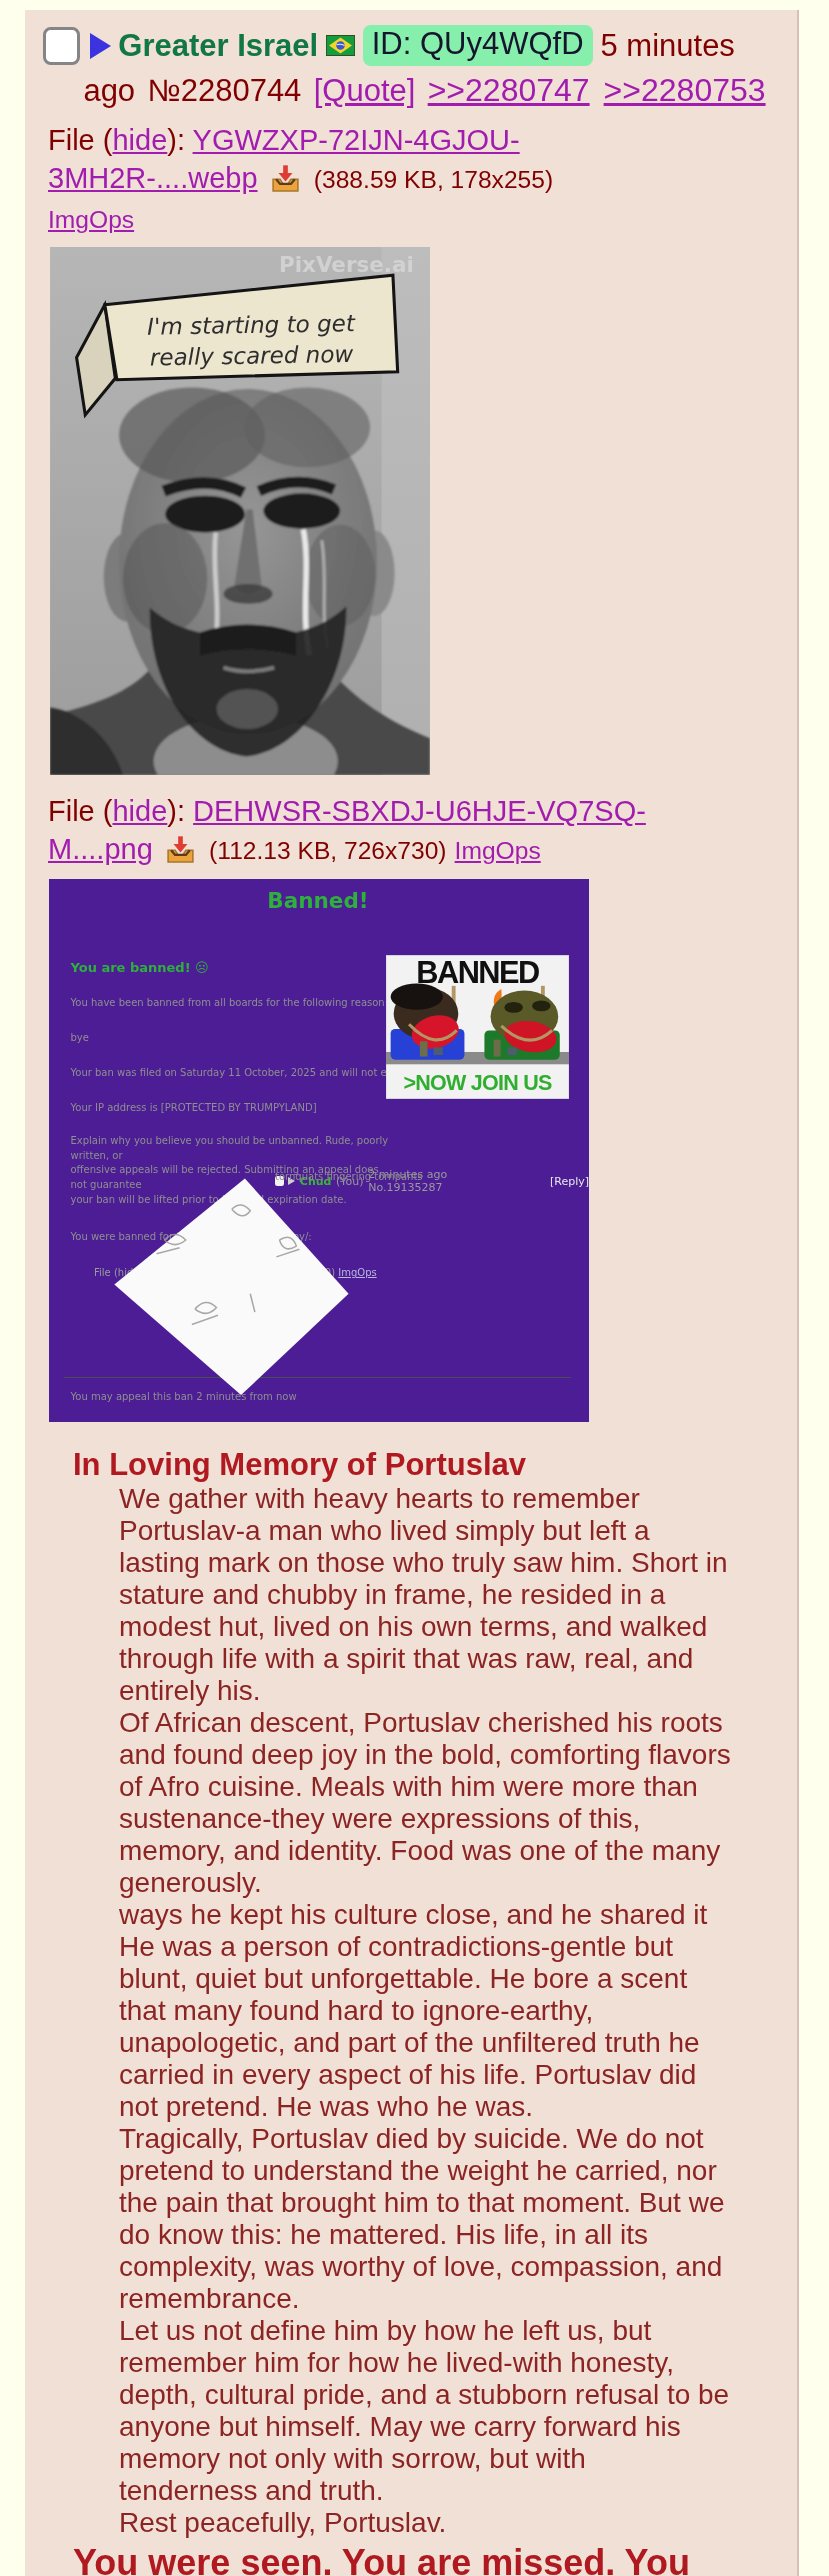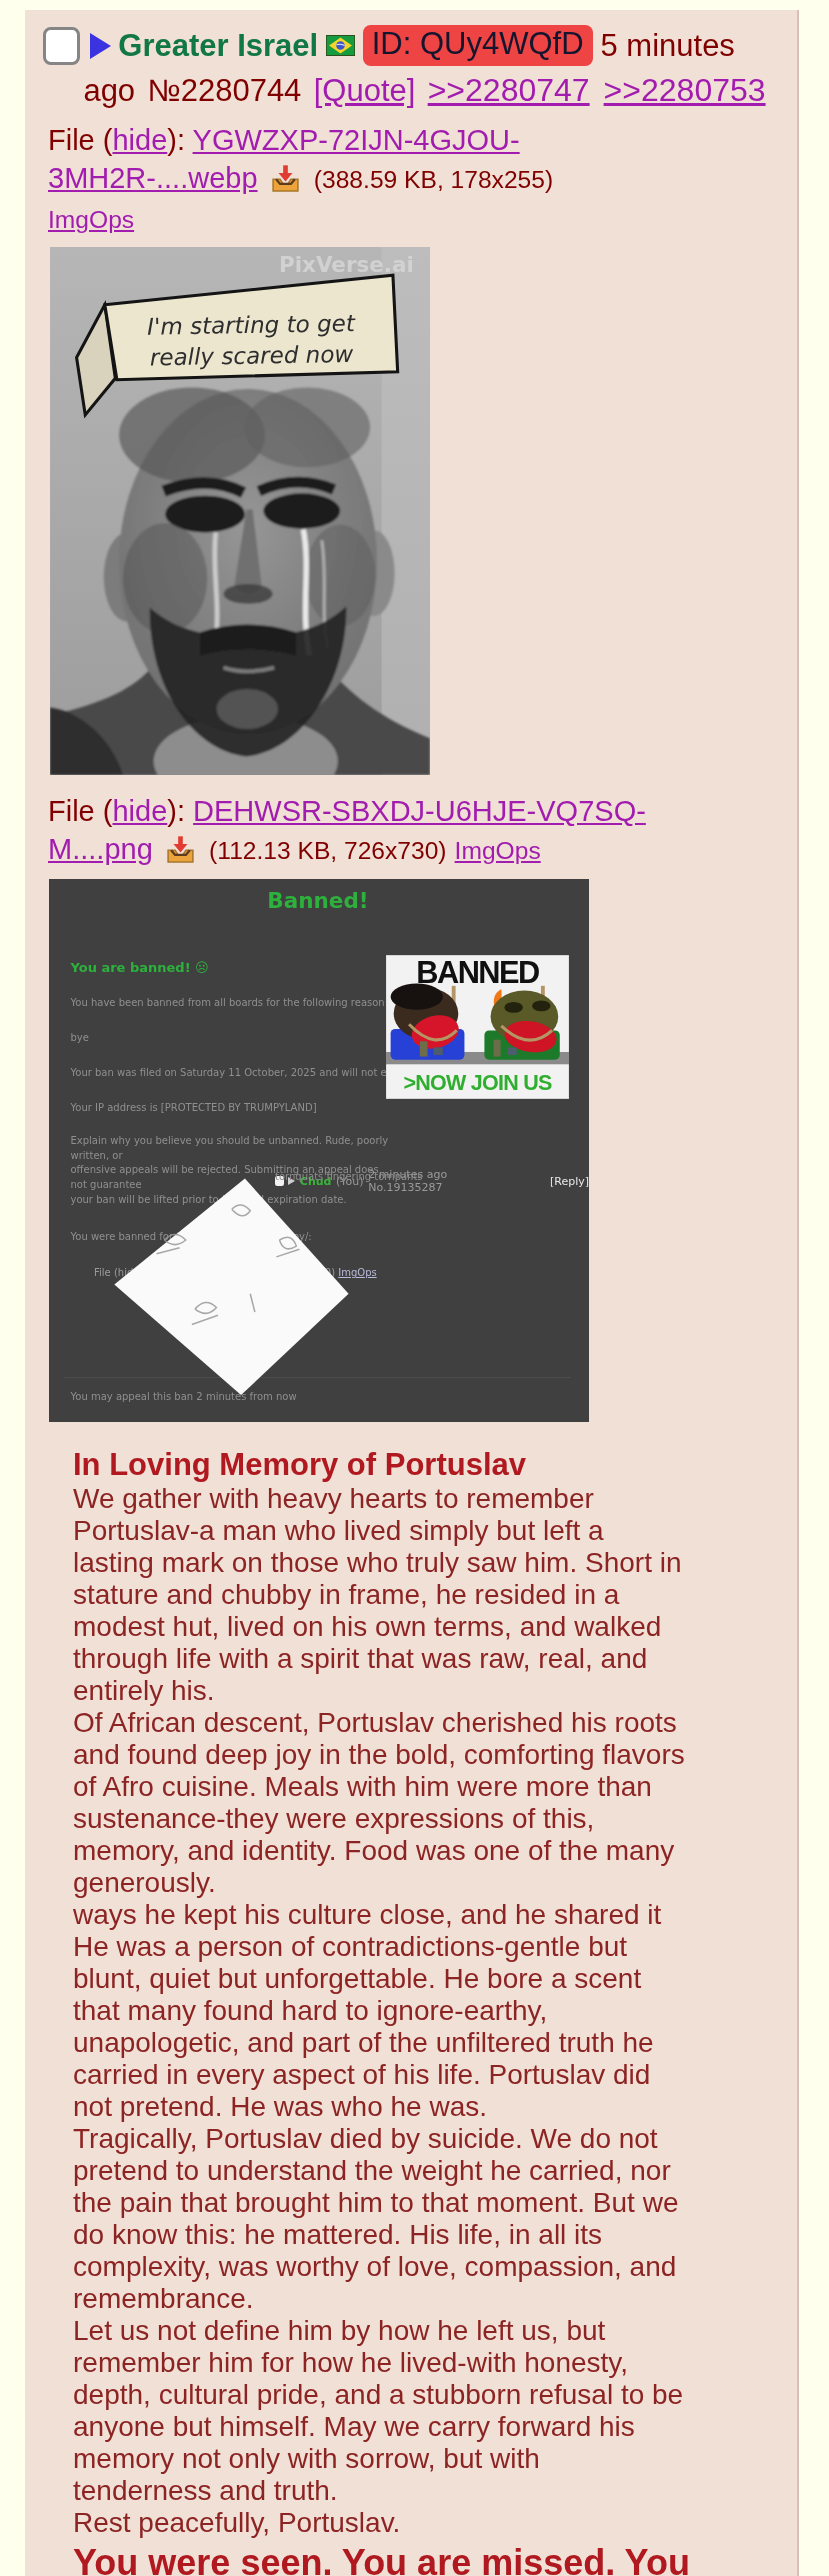--- a/index.html
+++ b/index.html
@@ -7,37 +7,37 @@
   .panel{position:absolute;left:25px;top:10px;width:774px;height:2566px;
     background:#F0E0D6;border-right:2.3px solid #D9BFB7;box-sizing:border-box;}
   
   .hdr{padding:15.4px 0 0 18.4px;}
   .hdr-line1{display:flex;align-items:center;gap:7.7px;}
   .chk{width:31px;height:32px;background:#fff;border:3.1px solid #858585;border-radius:7.7px;}
   .tri{width:0;height:0;border-left:21.5px solid #3c33e0;border-top:13px solid transparent;
     border-bottom:13px solid transparent;margin-left:1.5px;}
   .pname{color:#117743;font-weight:bold;font-size:31px;}
   .flag{width:29px;height:21px;display:block;}
-  .idbadge{background:#ef4444;border-radius:7.7px;padding:0.8px 9.2px 3.8px 9.2px;
+  .idbadge{background:#86efac;border-radius:7.7px;padding:0.8px 9.2px 3.8px 9.2px;
     font-size:31px;color:#15152e;}
   .maroon{color:#800000;font-size:31px;}
   .hdr-line2{margin:6.1px 0 0 40px;font-size:31px;color:#800000;display:flex;
     align-items:baseline;gap:12.3px;}
   a,.lnk{color:#a21caf;text-decoration:underline;cursor:pointer;}
   .backs{display:flex;gap:14px;font-size:32px;}
   
   .fileblock{margin:12.3px 0 0 23px;font-size:29px;color:#800000;line-height:38px;}
   .fileblock .fname{font-size:29px;}
   .fmeta{font-size:24.6px;color:#800000;}
   .imgops{font-size:24.6px;}
   .dlicon{display:inline-block;vertical-align:-6.1px;margin:0 4.6px;}
   
   .thumb1{display:block;margin:7.7px 0 0 24.6px;width:380px;height:528px;cursor:pointer;}
   .banimg{position:relative;margin:9.2px 0 0 24px;width:540px;height:543px;
-    background:#404040;overflow:hidden;cursor:pointer;color:#909090;
+    background:#4c1d95;overflow:hidden;cursor:pointer;color:#909090;
     font-family:"DejaVu Sans",sans-serif;}
   .banimg .blurwrap{position:absolute;inset:0;filter:blur(0.5px);}
   .ban-title{position:absolute;left:0;width:538px;top:9.2px;text-align:center;
     font-size:21.5px;font-weight:bold;color:#2db03c;}
   .ban-sub{position:absolute;left:21.5px;top:81px;font-size:13px;font-weight:bold;color:#2db03c;}
   .ban-p{position:absolute;left:21.5px;font-size:10px;color:#8f8f8f;}
   .ban-appeal{position:absolute;left:21.5px;top:255px;width:323px;font-size:10px;
     color:#8f8f8f;line-height:14.6px;}
   .ban-glnk{color:#b8b8d8;text-decoration:underline;}
   .meme{position:absolute;left:337px;top:76px;width:183px;height:144px;}
@@ -49,21 +49,21 @@
     border-bottom:4.6px solid transparent;}
   .chud{color:#38b438;font-weight:bold;}
   .replybtn{color:#e8e8e8;font-weight:normal;padding-left:42px;}
   .reply-body{position:absolute;left:226px;top:292px;font-size:10px;color:#8f8f8f;}
   .ban-div{position:absolute;left:15.4px;top:498px;width:507px;border-top:0.8px solid #4d4d4d;}
   .ban-foot{position:absolute;left:21.5px;top:512px;font-size:10px;color:#8f8f8f;}
   .diamond{position:absolute;left:0;top:0;width:540px;height:543px;pointer-events:none;}
   
   .memorial{margin:24.6px 0 0 48px;width:714px;}
   .mem-title{font-size:31px;font-weight:bold;color:#b0191f;line-height:35px;margin-bottom:1.5px;}
-  .mline{font-size:28px;color:#8d2424;line-height:32px;white-space:nowrap;}
+  .mline{font-size:28px;color:#8d2424;line-height:32px;white-space:nowrap;margin-left:46px;}
   .mem-close1{font-size:36px;font-weight:bold;color:#b0191f;line-height:41px;margin-top:3.1px;
     white-space:nowrap;}
   .note-text{font-style:italic;}
 </style>
 </head>
 <body>
 
 <div class="panel">
 
   <div class="hdr">

